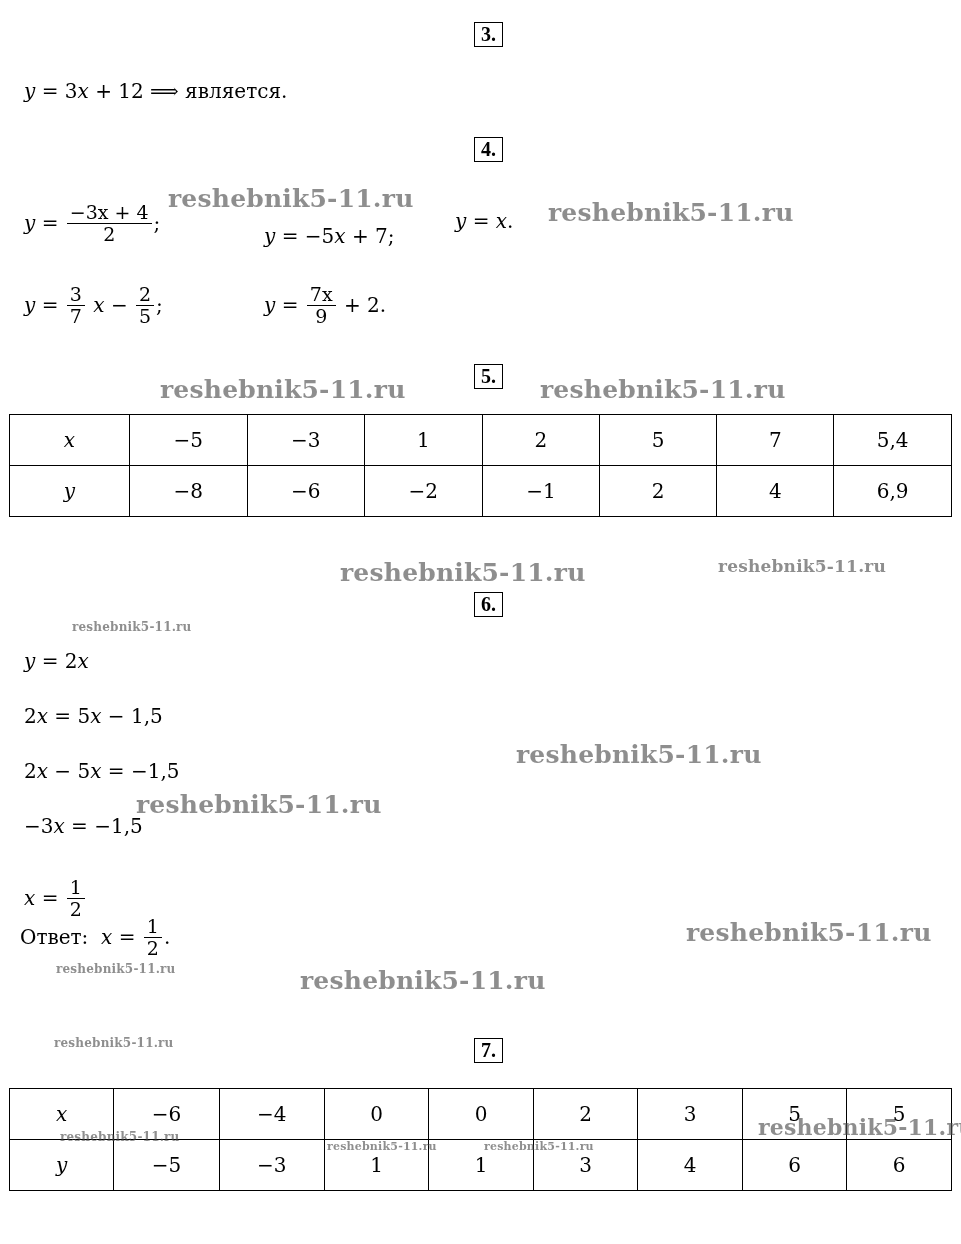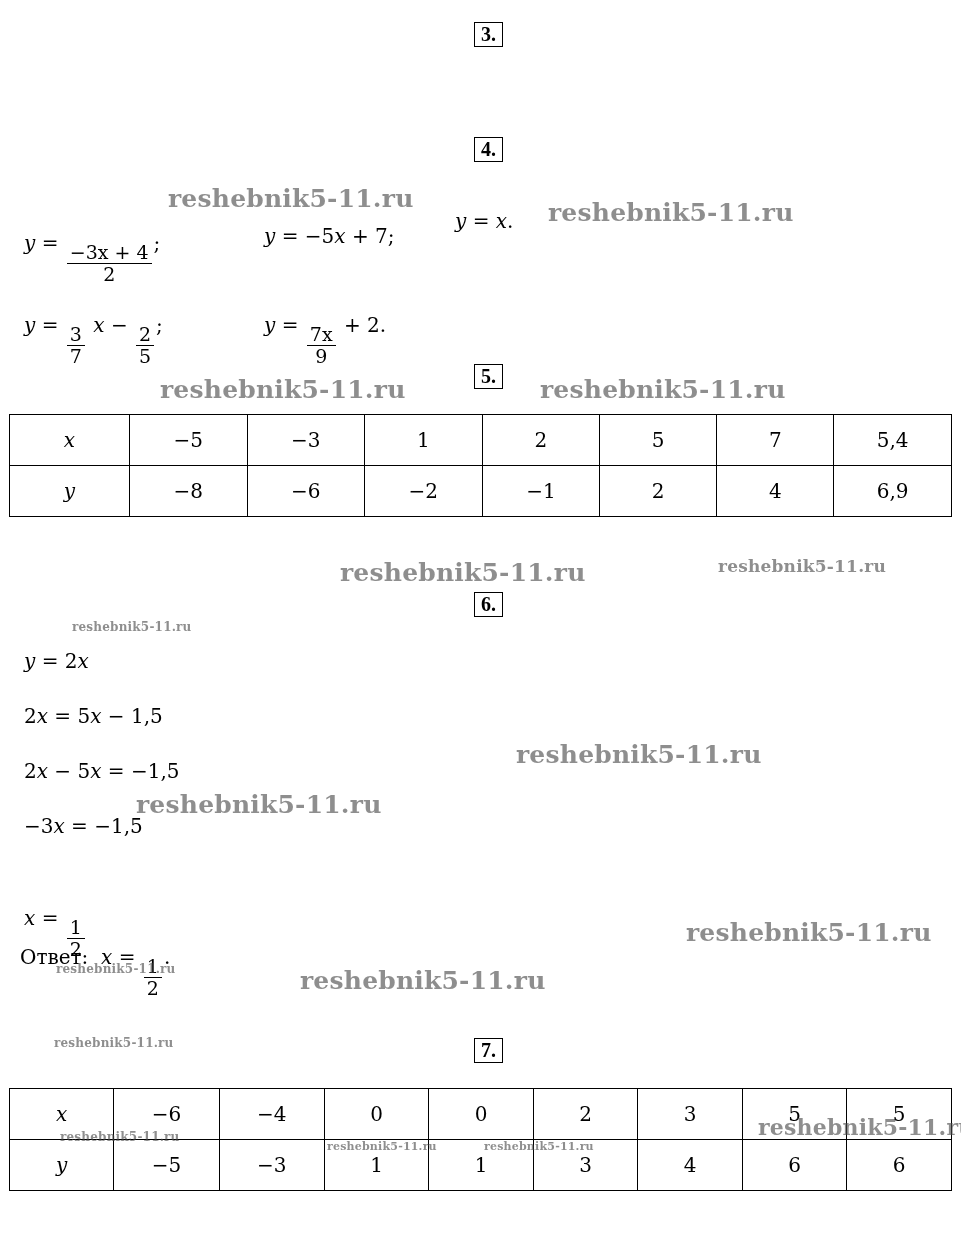--- a/index.html
+++ b/index.html
@@ -52,21 +52,20 @@
     text-align: center;
     font-size: 19px;
     line-height: 1.08;
     position: relative;
     top: -1px;
     margin: 0 2px;
   }
   .frac .num {
     display: block;
     padding: 0 3px;
-    margin-top: 40px;
   }
   .frac .den {
     display: block;
     border-top: 1.3px solid #000;
     padding: 0 3px;
   }
   
   .wm {
     position: absolute;
     font-family: "DejaVu Serif", serif;
@@ -93,20 +92,23 @@
     font-style: italic;
   }
 </style>
 </head>
 <body>
 
 <div class="page">
 
   <div class="num-badge" style="left:474px; top:22px;">3.</div>
 
+  <div class="math" style="left:24px; top:79px;">
+    <span class="it">y</span> = 3<span class="it">x</span> + 12 ⟹ является.
+  </div>
 
   <div class="num-badge" style="left:474px; top:137px;">4.</div>
 
   <div class="math" style="left:24px; top:203px;">
     <span class="it">y</span> =
     <span class="frac">
       <span class="num">−3x + 4</span>
       <span class="den">2</span>
     </span>;
   </div>

